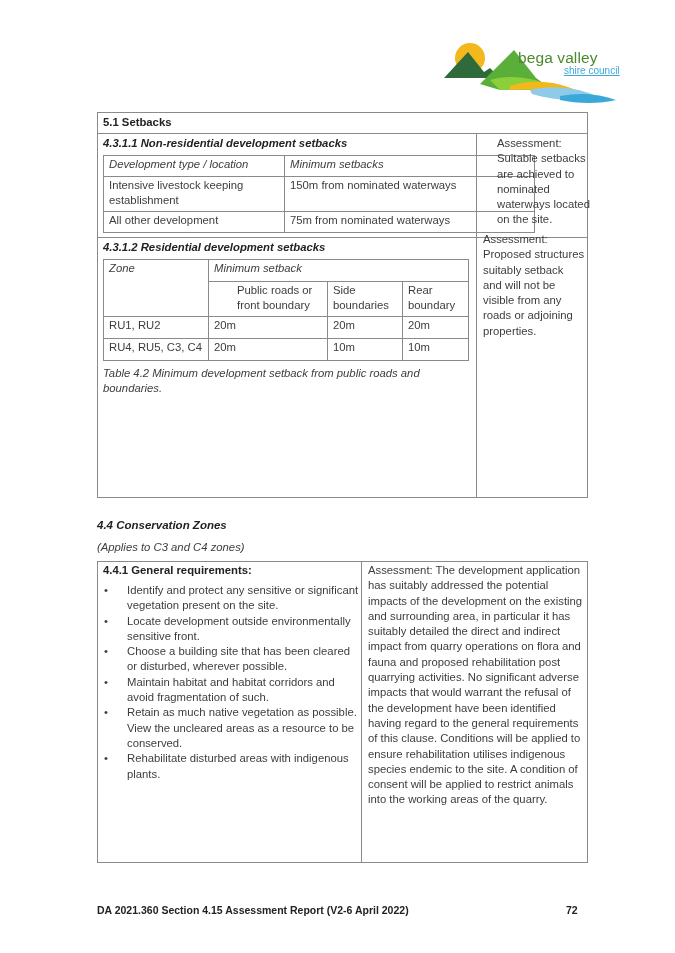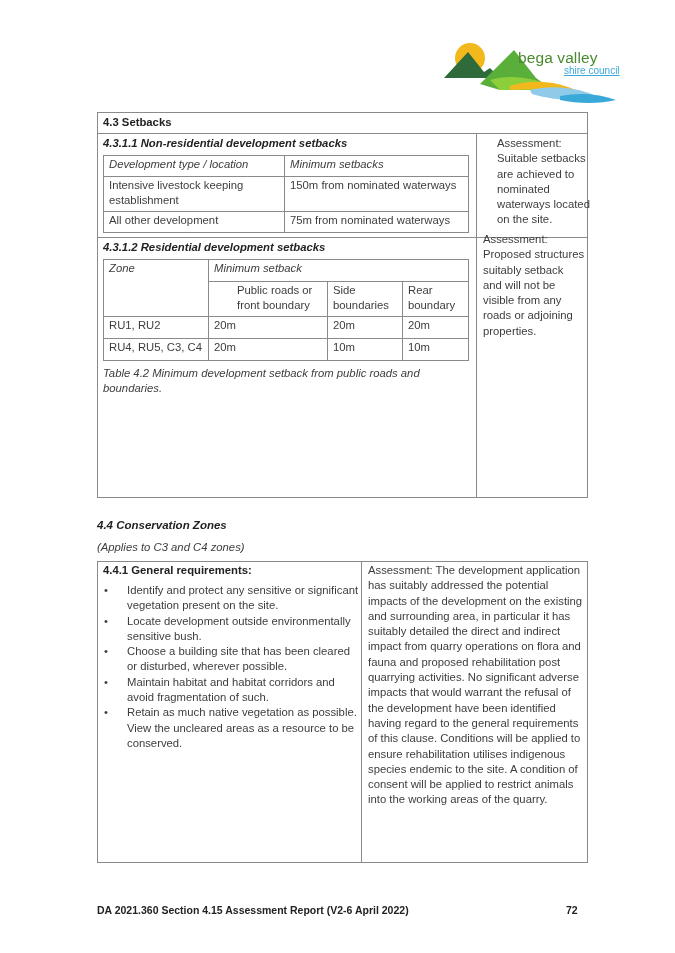--- a/index.html
+++ b/index.html
@@ -39,27 +39,27 @@
   <path d="M40 46 L74 12 L96 40 L110 50 L60 52 Z" fill="#5aae3a"></path>
   <path d="M50 42 C70 36 90 40 108 46 L112 52 L60 52 Z" fill="#8ccf3a"></path>
   <path d="M70 48 C95 40 120 44 140 54 C120 52 95 50 70 52 Z" fill="#f2b81c"></path>
   <path d="M90 52 C115 46 140 50 162 60 C140 64 110 62 92 56 Z" fill="#8fcbe8"></path>
   <path d="M120 58 C140 54 160 56 176 62 C160 66 138 66 120 62 Z" fill="#3aa8d8"></path>
 </svg>
 <div class="logo-text1">bega valley</div>
 <div class="logo-text2">shire council</div>
 
 <div class="box" style="left:97px; top:112px; width:491px; height:386px;"></div>
-<div class="t b" style="left:103px; top:115px; color:#222;">4.3 Setbacks</div>
+<div class="t b" style="left:103px; top:115px; color:#222;">5.1 Setbacks</div>
 <div class="hl" style="left:97px; top:133px; width:491px;"></div>
 <div class="vl" style="left:476px; top:133px; height:365px;"></div>
 <div class="hl" style="left:97px; top:237px; width:491px;"></div>
 
 <div class="t bi" style="left:103px; top:136px; color:#222;">4.3.1.1 Non-residential development setbacks</div>
-<table class="inner" style="left:103px; top:155px; width:366px;">
+<table class="inner" style="left:103px; top:155px; width:432px;">
   <tbody>
       <tr style="height:21px;">
     <td class="i" style="width:170px;">Development type / location</td>
     <td class="i">Minimum setbacks</td>
   </tr>
   <tr style="height:35px;">
     <td>Intensive livestock keeping establishment</td>
     <td>150m from nominated waterways</td>
   </tr>
   <tr style="height:21px;">
@@ -100,21 +100,22 @@
 <div class="t" style="left:483px; top:232px; width:102px;">Assessment: Proposed structures suitably setback and will not be visible from any roads or adjoining properties.</div>
 
 <div class="sec-head" style="left:97px; top:519px;">4.4 Conservation Zones</div>
 <div class="t i" style="left:97px; top:540px;">(Applies to C3 and C4 zones)</div>
 
 <div class="box" style="left:97px; top:561px; width:491px; height:302px;"></div>
 <div class="vl" style="left:361px; top:561px; height:302px;"></div>
 <div class="t b" style="left:103px; top:563px; color:#222;">4.4.1 General requirements:</div>
 <ul class="reqs" style="left:101px; top:583px; width:258px;">
   <li>Identify and protect any sensitive or significant vegetation present on the site.</li>
-  <li>Locate development outside environmentally sensitive bush.</li>
+  <li>Locate development outside environmentally sensitive front.</li>
   <li>Choose a building site that has been cleared or disturbed, wherever possible.</li>
   <li>Maintain habitat and habitat corridors and avoid fragmentation of such.</li>
   <li>Retain as much native vegetation as possible. View the uncleared areas as a resource to be conserved.</li>
+  <li>Rehabilitate disturbed areas with indigenous plants.</li>
 </ul>
 <div class="t" style="left:368px; top:563px; width:218px;">Assessment: The development application has suitably addressed the potential impacts of the development on the existing and surrounding area, in particular it has suitably detailed the direct and indirect impact from quarry operations on flora and fauna and proposed rehabilitation post quarrying activities. No significant adverse impacts that would warrant the refusal of the development have been identified having regard to the general requirements of this clause. Conditions will be applied to ensure rehabilitation utilises indigenous species endemic to the site. A condition of consent will be applied to restrict animals into the working areas of the quarry.</div>
 
 <div class="footer">DA 2021.360 Section 4.15 Assessment Report (V2-6 April 2022)</div>
 <div class="pagenum">72</div>
 
 </body></html>

